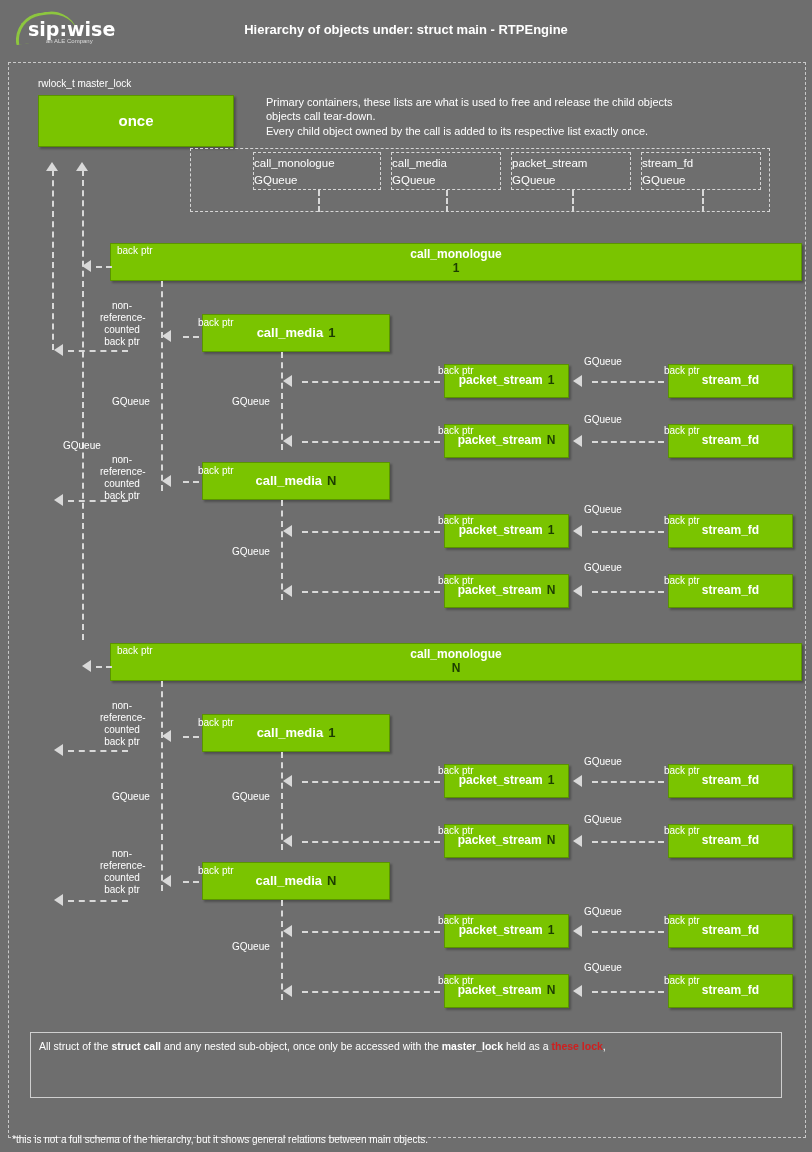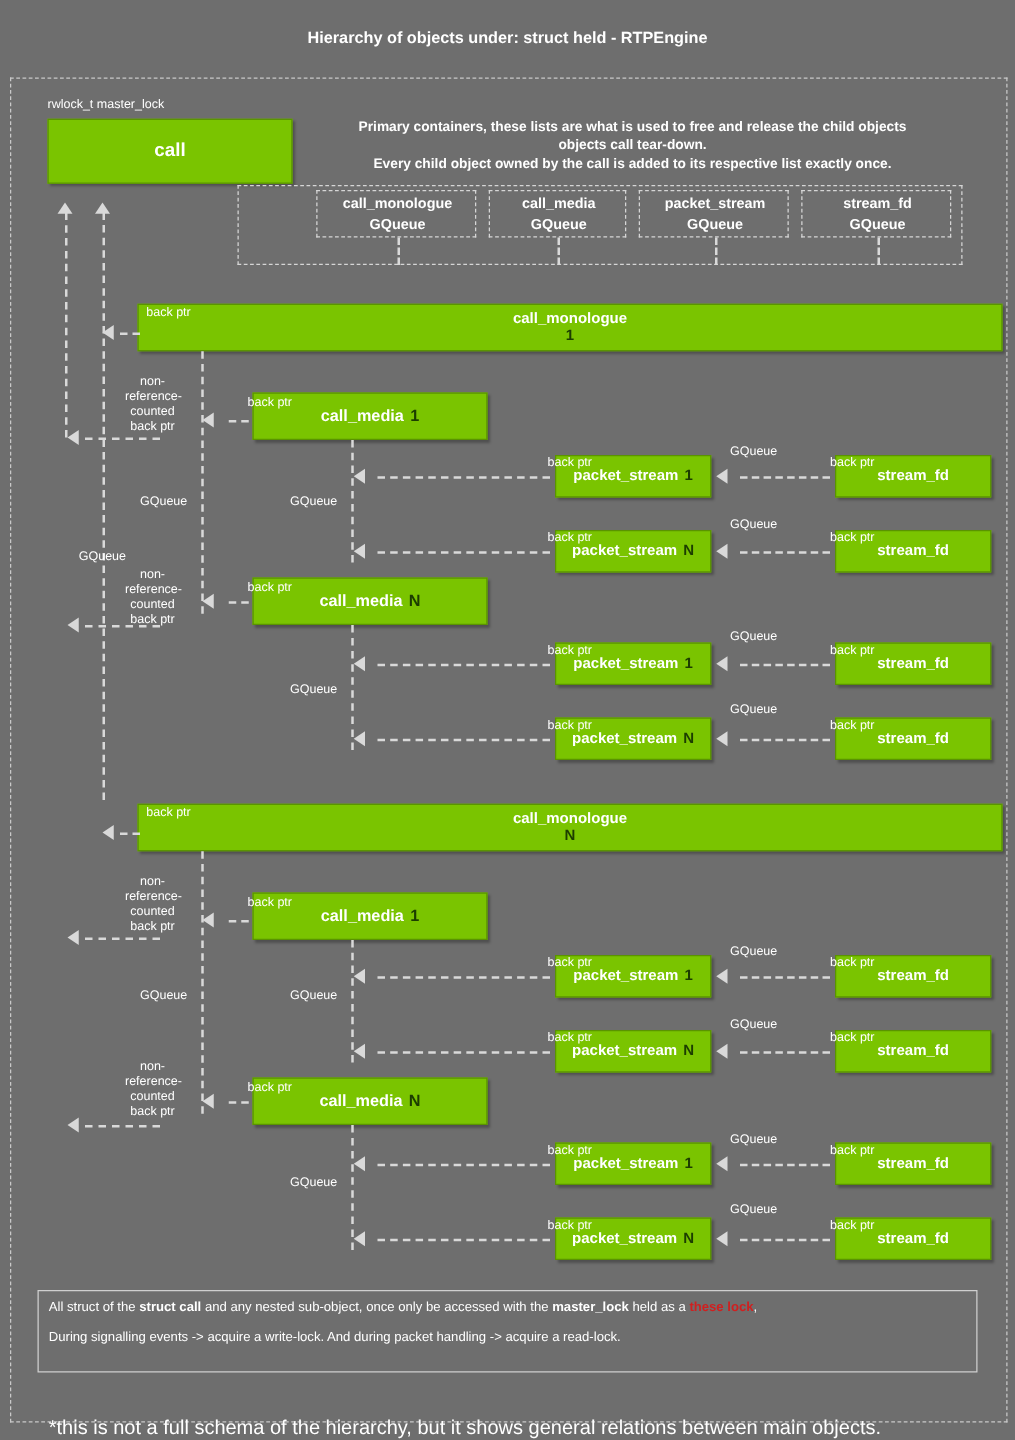--- a/index.html
+++ b/index.html
@@ -34,21 +34,21 @@
   #header-title{
     position:absolute;left:0;top:22px;width:812px;text-align:center;
     font-size:13px;font-weight:bold;color:#ffffff;
   }
   
   #frame{
     position:absolute;left:8px;top:62px;width:796px;height:1074px;
     border:1px dashed #c9c9c9;
   }
   #footnote{
-    position:absolute;left:12px;top:1134px;font-size:16px;color:#ffffff;margin-left:27px;
+    position:absolute;left:12px;top:1134px;font-size:10px;color:#ffffff;
   }
   
   .gbox{
     position:absolute;
     background:#7ac400;
     border:1px solid #5a9400;
     box-shadow:2px 2px 2px rgba(0,0,0,0.28);
     color:#ffffff;font-weight:bold;
     display:flex;align-items:center;justify-content:center;
     text-align:center;line-height:1.15;
@@ -57,21 +57,21 @@
   .gbox .num{color:#1c3d00;margin-left:5px;}
   .dashbox{
     position:absolute;border:1px dashed #d6d6d6;
     box-sizing:border-box;
   }
   .label{
     position:absolute;font-size:10px;color:#ffffff;font-weight:normal;
     white-space:nowrap;line-height:1.15;
   }
   .headtext{
-    position:absolute;text-align:center;font-size:11px;font-weight:bold;
+    position:absolute;text-align:left;font-size:11px;font-weight:normal;
     color:#ffffff;line-height:1.35;
   }
   
   .hline{
     position:absolute;height:0;border-top:2px dashed #d9d9d9;
   }
   .vline{
     position:absolute;width:0;border-left:2px dashed #d9d9d9;
   }
   .arrow-l{
@@ -93,33 +93,38 @@
   }
   #note b{font-weight:bold;}
   #note .red{color:#cf2020;font-weight:bold;}
   #note .l2{margin-top:0px;}
   #note .l3{margin-top:9px;}
 </style>
 </head>
 <body>
 
 <div id="header">
-  <div id="header-title">Hierarchy of objects under: struct held - RTPEngine</div>
+  <div id="logo">
+    <div class="swoosh"></div>
+    <div class="logotext">sip:wise</div>
+    <div class="logosub">an ALE Company</div>
+  </div>
+  <div id="header-title">Hierarchy of objects under: struct main - RTPEngine</div>
 </div>
 
 <div id="frame"></div>
 
 <div class="label" style="left:38px;top:78px;">rwlock_t master_lock</div>
 
 <div class="headtext" style="left:266px;top:95px;width:480px;">Primary containers, these lists are what is used to free and release the child objects</div>
 <div class="headtext" style="left:266px;top:109px;width:480px;">objects call tear-down.</div>
 <div class="headtext" style="left:266px;top:124px;width:480px;">Every child object owned by the call is added to its respective list exactly once.</div>
 
 <div class="gbox" style="left:38px;top:95px;width:196px;height:52px;font-size:15px;">
-  <span>call</span>
+  <span>once</span>
 </div>
 
 <div class="dashbox" style="left:190px;top:148px;width:580px;height:64px;"></div>
 
 <div class="dashbox" style="left:253px;top:152px;width:128px;height:38px;">
   <div class="headtext" style="left:0;top:3px;width:128px;font-size:11.5px;">call_monologue</div>
   <div class="headtext" style="left:0;top:20px;width:128px;font-size:11.5px;">GQueue</div>
 </div>
 <div class="dashbox" style="left:391px;top:152px;width:110px;height:38px;">
   <div class="headtext" style="left:0;top:3px;width:110px;font-size:11.5px;">call_media</div>
@@ -372,16 +377,15 @@
 </div>
 <div class="label" style="left:664px;top:975px;">back ptr</div>
 <div class="label" style="left:584px;top:962px;">GQueue</div>
 <div class="hline" style="left:592px;top:991px;width:72px;"></div>
 <div class="arrow-l" style="left:573px;top:985px;"></div>
 
 <div id="note">
   <div>
     <span>All struct of the </span><b>struct call</b><span> and any nested sub-object, once only be accessed with the </span><b>master_lock</b><span> held as a </span><span class="red">these lock</span><span>,</span>
   </div>
-  <div class="l3">During signalling events -&gt; acquire a write-lock. And during packet handling -&gt; acquire a read-lock.</div>
 </div>
 
 <div id="footnote">*this is not a full schema of the hierarchy, but it shows general relations between main objects.</div>
 
 </body></html>

